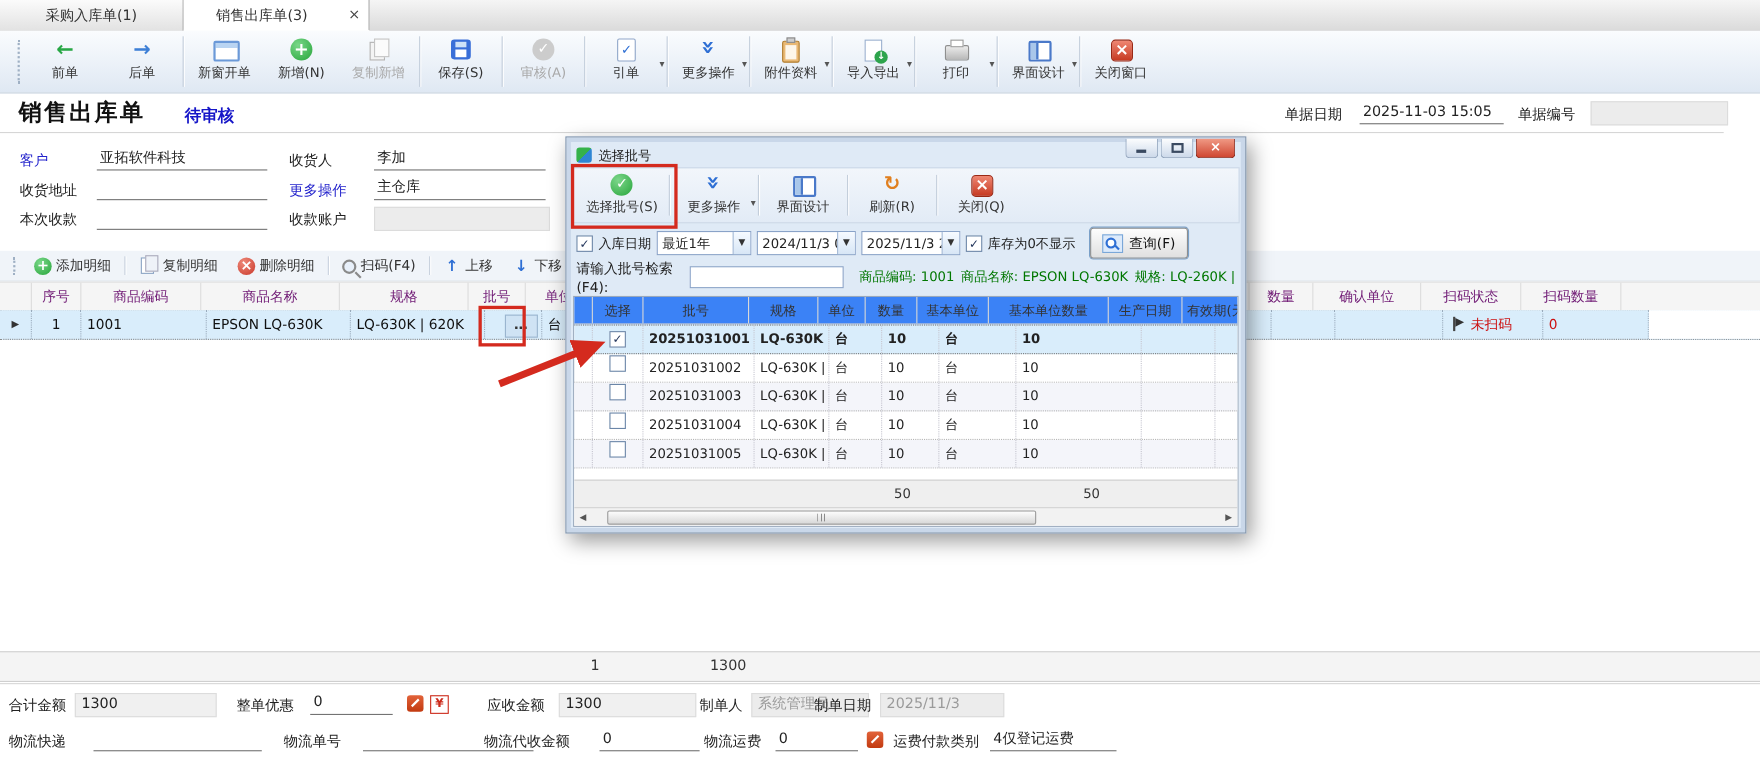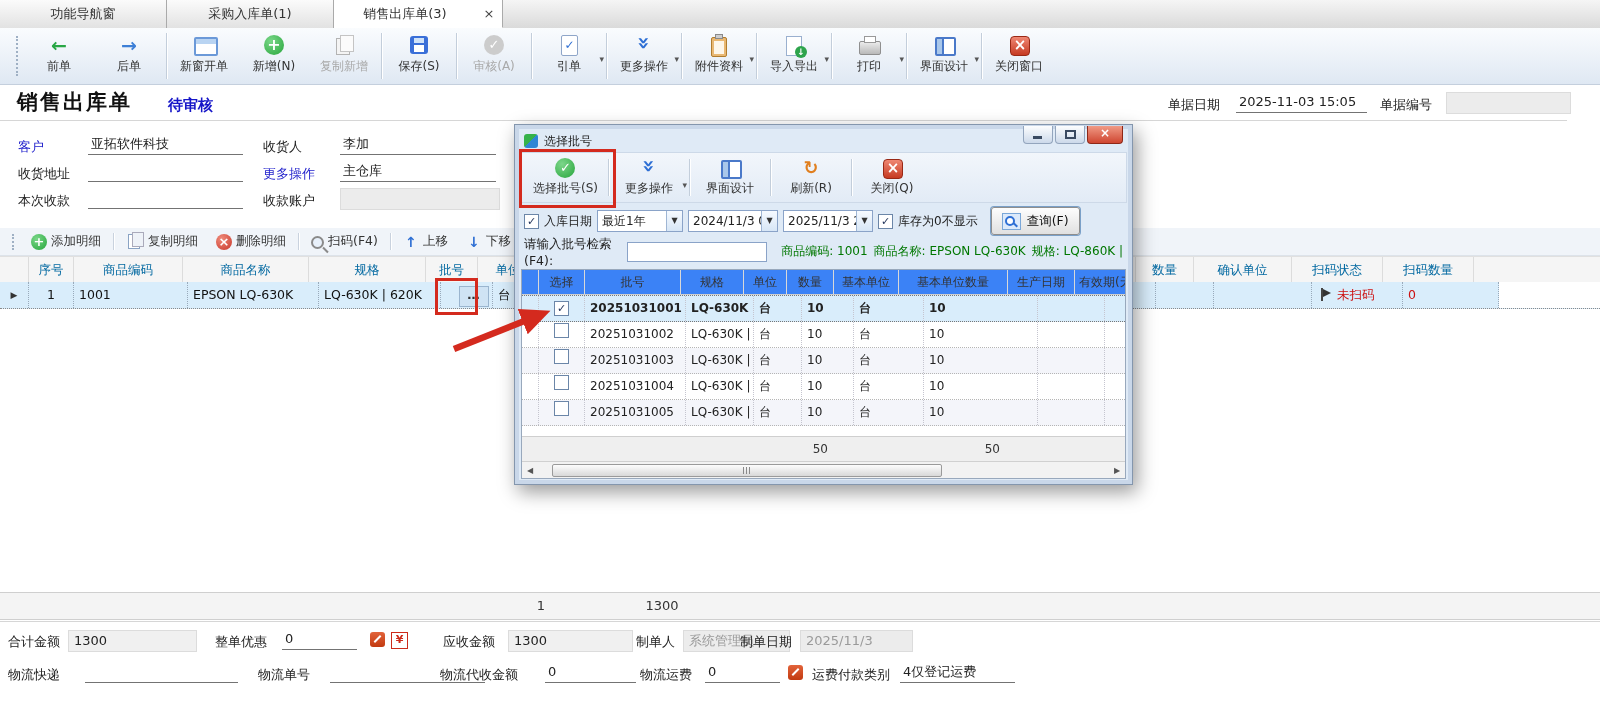--- a/index.html
+++ b/index.html
@@ -90,21 +90,21 @@
   .si-scan{width:9px;height:9px;border:2px solid #8a8a8a;border-radius:50%;background:#e8f0fa;margin-top:1px}
   .si-scan::after{content:"";position:absolute;width:7px;height:2px;background:#8a8a8a;transform:rotate(45deg);left:9px;top:11px}
   .si-up::before{content:"↑";color:#2e6fd4;font:bold 14px/16px "DejaVu Sans",sans-serif;display:block;text-align:center}
   .si-down::before{content:"↓";color:#2e6fd4;font:bold 14px/16px "DejaVu Sans",sans-serif;display:block;text-align:center}
   .si-sort{width:11px;height:13px;margin-top:2px;background:repeating-linear-gradient(#4a79c9 0 2px,transparent 2px 5px)}
   .si-sort::after{content:"↑";position:absolute;left:10px;top:-2px;color:#e8821e;font:bold 11px/14px "DejaVu Sans",sans-serif}
   .dcaret{font-size:9px;color:#555;margin-left:3px}
 
   
   .ghead{position:absolute;left:0;top:256px;width:1600px;height:25px;display:flex;background:#f5f5f5;
-    border-top:1px solid #e0e0e0;border-bottom:1px dotted #9a9a9a;font-size:12.5px;color:#0369a1}
+    border-top:1px solid #e0e0e0;border-bottom:1px dotted #9a9a9a;font-size:12.5px;color:#701a75}
   .ghead div{line-height:25px;text-align:center;border-right:1px solid #dcdcdc;overflow:hidden;white-space:nowrap}
   .grow{position:absolute;left:0;top:282px;width:1600px;height:26px;display:flex;background:#d9edfb;
     border-bottom:1px dotted #8a8a8a;font-size:12.5px;color:#111}
   .grow div{line-height:26px;border-right:1px dotted #9ab;overflow:visible;white-space:nowrap;padding:0}
   .c0{width:28px;flex:none}.c1{width:44px;flex:none}.c2{width:108px;flex:none}.c3{width:125px;flex:none}
   .c4{width:116px;flex:none}.c5{width:51px;flex:none}.c6{width:60px;flex:none}.c7{width:596px;flex:none}
   .c8{width:57px;flex:none}.c9{width:97px;flex:none}.c10{width:90px;flex:none}.c11{width:90px;flex:none}
   .cfill{flex:1;border-right:none!important}
   .rowmark::before{content:"▶";font-size:9px;color:#333;display:block;text-align:center;line-height:26px}
   .lpad{padding-left:5px!important;text-align:left!important}
@@ -182,21 +182,20 @@
   
   .annrect{position:absolute;border:3px solid #d42a1e;z-index:40;background:transparent}
   #annarrow{position:absolute;z-index:41}
 </style>
 </head>
 <body>
 
 <div id="app">
 
   <div class="tabbar">
-    <div class="tab">功能导航窗</div>
     <div class="tab">采购入库单(1)</div>
     <div class="tab active">
       <span class="tlab">销售出库单(3)</span>
       <span class="tclose">×</span>
     </div>
   </div>
 
   <div class="toolbar">
     <div class="titem">
         <span class="ic">
@@ -467,21 +466,21 @@
       <span class="qbtn">
           <span class="qic"></span>
           <span>查询(F)</span>
         </span>
     </div>
     <div class="dsearch">
       <span>请输入批号检索(F4):</span>
       <input class="dinput" style="">
       <span class="ginfo" style="margin-left:8px">商品编码: 1001</span>
       <span class="ginfo">商品名称: EPSON LQ-630K</span>
-      <span class="ginfo">规格: LQ-860K |</span>
+      <span class="ginfo">规格: LQ-260K |</span>
     </div>
     <div class="dtablewrap">
       <div class="drh">
         <div class="d0"></div>
         <div class="d1">选择</div>
         <div class="d2">批号</div>
         <div class="d3">规格</div>
         <div class="d4">单位</div>
         <div class="d5">数量</div>
         <div class="d6">基本单位</div>

